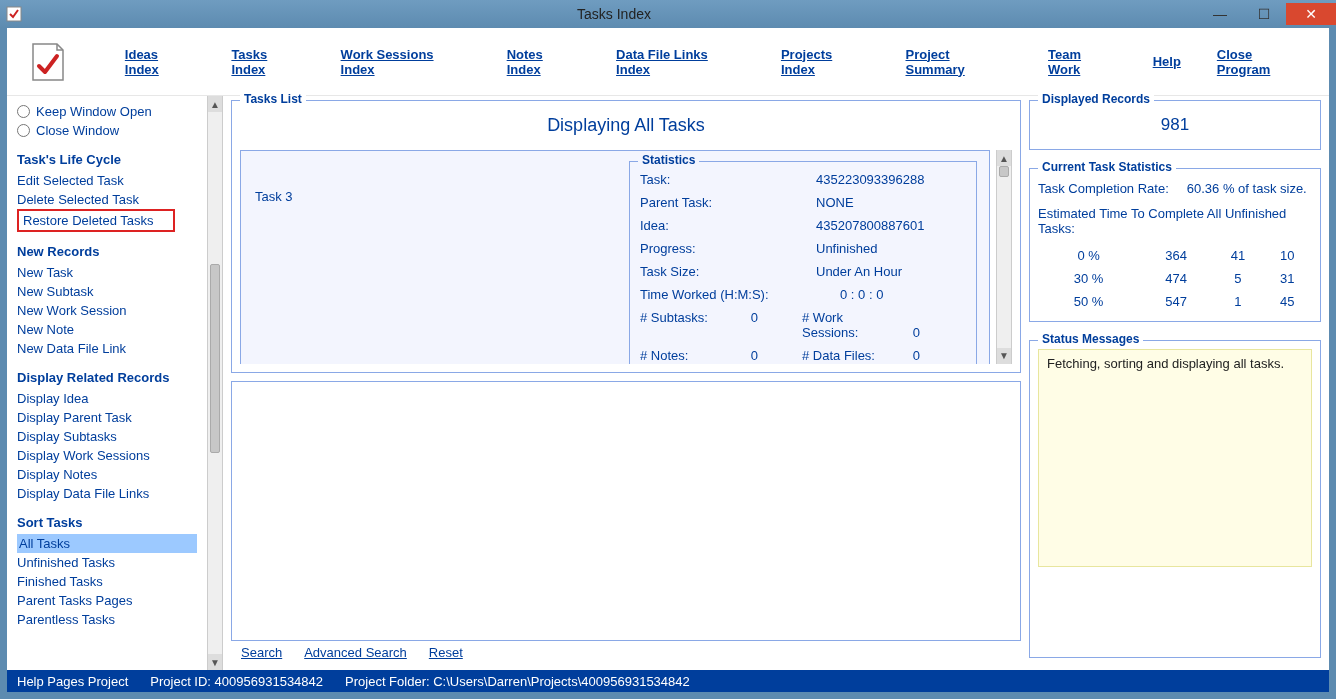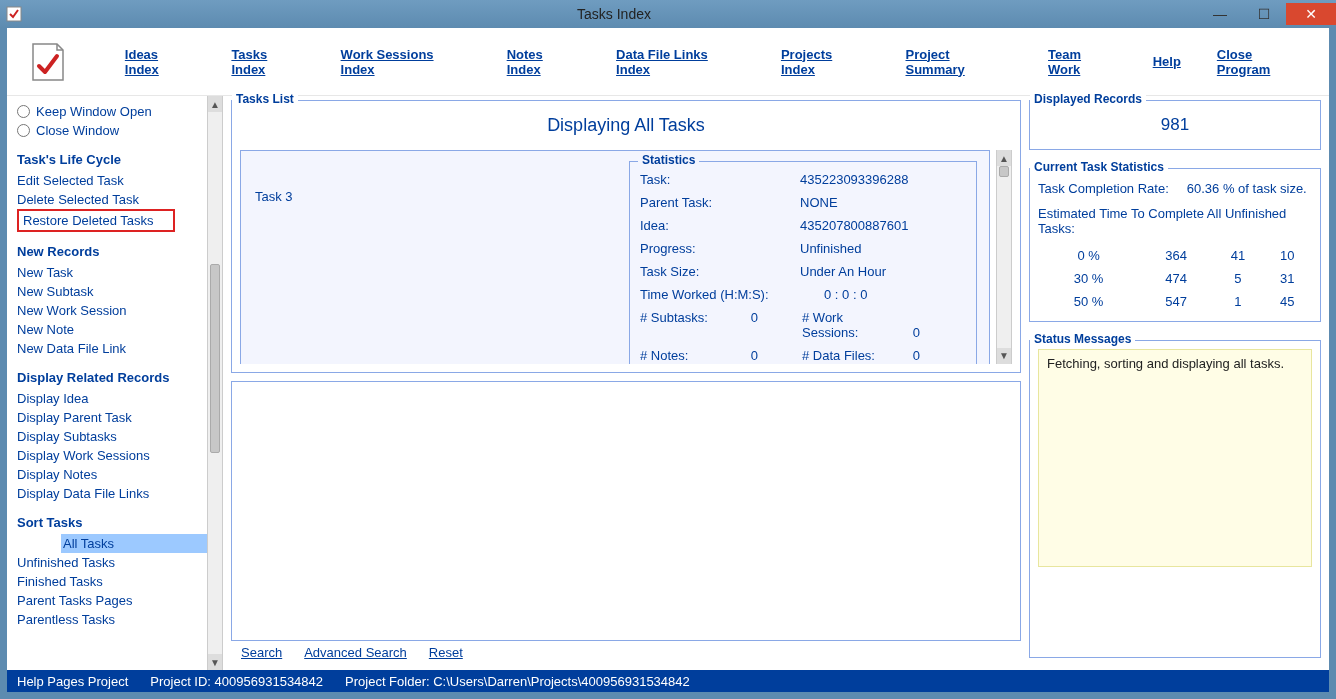--- a/index.html
+++ b/index.html
@@ -77,21 +77,21 @@
     background: #fff;
     overflow-y: auto;
     padding: 6px 4px 4px 10px;
   }
   .radio-row { display:flex; align-items:center; gap:6px; color:#003e9c; font-size:13px; padding:2px 0;}
   .radio-row input { margin:0; }
   .radio-row label { cursor:pointer;}
   .side-head { color:#003e9c; font-weight:700; padding-top:12px; padding-bottom:4px; font-size:13px;}
   .side-link { display:block; color:#003e9c; padding:2px 0; cursor:pointer; font-size:13px;}
   .side-link.boxed { border:2px solid #d22; padding:2px 4px; width:158px;}
-  .side-link.selected { background:#9cc9ff; width:180px; padding-left:2px;margin-left:44px;}
+  .side-link.selected { background:#9cc9ff; width:180px; padding-left:2px;}
   
   .vscroll {
     width: 16px;
     background: #efefef;
     border-left:1px solid #ccc; border-right:1px solid #ccc;
     display:flex; flex-direction:column;
   }
   .vscroll .arrow { height:16px; display:flex; align-items:center; justify-content:center; font-size:10px; color:#555; background:#ddd;}
   .vscroll .track { flex:1; position:relative; }
   .vscroll .thumb { position:absolute; left:2px; right:2px; background:#c7c7c7; border:1px solid #aaa; border-radius:2px;}
@@ -104,21 +104,21 @@
     flex-direction: column;
   }
   
   .group {
     border: 1px solid #8aa8e6;
     padding: 8px;
     position: relative;
     margin-bottom: 8px;
   }
   .group > .legend {
-    position: absolute; top: -9px; left: 0;
+    position: absolute; top: -9px; left: 8px;
     background: #fff;
     color: #003e9c;
     font-weight: 700;
     padding: 0 4px;
     font-size: 12px;
   }
   .tasks-title {
     text-align: center;
     color: #003e9c;
     font-size: 18px;
@@ -144,21 +144,21 @@
     flex: 1;
     border: 1px solid #8aa8e6;
     background: #f3f5fe;
     padding: 6px 10px 10px 10px;
     position: relative;
   }
   .stats-legend {
     position:absolute; top:-9px; left:8px;
     background:#f3f5fe; color:#003e9c; font-weight:700; padding:0 4px; font-size:12px;
   }
-  .stat-row { display:flex; padding:4px 0; font-size:13px;}
+  .stat-row { display:flex; padding:4px 0; font-size:13px;gap:16px;}
   .stat-label { width:160px; color:#003e9c;}
   .stat-val { color:#003e9c;}
   .counts-row { display:flex; gap:20px; color:#003e9c; padding:4px 0;}
   .counts-row .c-label { display:inline-block; width:98px;}
   .counts-row .c-val { display:inline-block; width:20px; text-align:right; margin-right:24px;}
   
   .search-row {
     display:flex; gap:22px;
     padding: 4px 10px 6px;
   }

